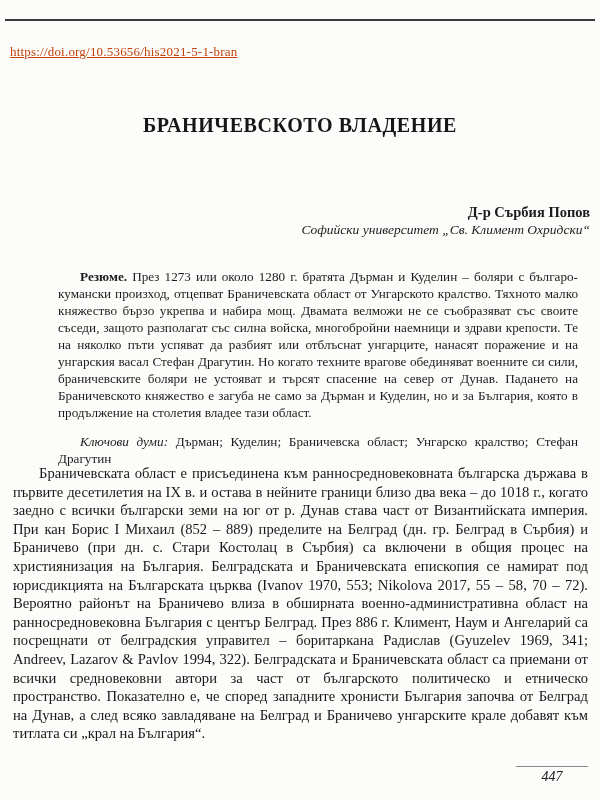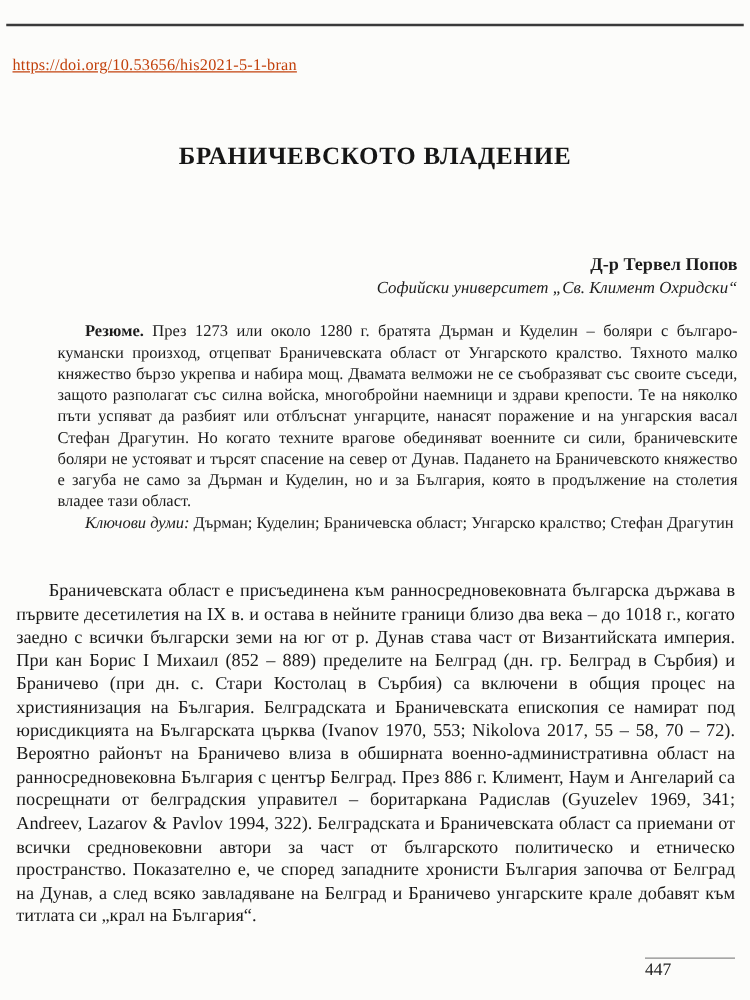--- a/index.html
+++ b/index.html
@@ -51,55 +51,55 @@
     position:absolute;top:203px;right:10px;left:100px;
     text-align:right;
   }
   .author{font-weight:bold;font-size:14.5px;line-height:18px;}
   .affiliation{font-style:italic;font-size:13.5px;line-height:17px;}
   
   .abstract{
     position:absolute;top:256px;left:46px;right:10px;
     font-size:13.2px;line-height:17px;text-align:justify;color:#1c1c1c;
   }
-  .abstract p{margin:0;text-indent:22px;}
+  .abstract p{margin:12px;text-indent:22px;}
   .abstract .abs-label{font-weight:bold;}
   .abstract .kw-label{font-style:italic;}
   
   .body-text{
     position:absolute;top:464px;left:13px;right:12px;
     font-size:14.6px;line-height:18.6px;text-align:justify;color:#181818;
   }
   .body-text p{margin:0;text-indent:26px;}
   
   .footer{
     position:absolute;top:766px;right:12px;
-    width:72px;text-align:left;
+    width:72px;text-align:center;
     border-top:1.5px solid #8a8a8a;
     padding-top:2px;
-    font-size:14px;color:#222;
+    font-size:14px;color:#222;font-style:italic;
   }
 </style>
 </head>
 <body>
 
 <div class="page">
 
   <div class="head-rule"></div>
 
   <div class="doi-row">
     <span class="doi-link">https://doi.org/10.53656/his2021-5-1-bran</span>
   </div>
 
   <div class="title">
     <span>БРАНИЧЕВСКОТО ВЛАДЕНИЕ</span><br>
   </div>
 
   <div class="author-block">
-    <div class="author">Д-р Тервел Попов</div>
+    <div class="author">Д-р Сърбия Попов</div>
     <div class="affiliation">Софийски университет „Св. Климент Охридски“</div>
   </div>
 
   <div class="abstract">
     <p><span class="abs-label">Резюме.</span><span> През 1273 или около 1280 г. братята Дърман и Куделин – боляри с българо-кумански произход, отцепват Браничевската област от Унгарското кралство. Тяхното малко княжество бързо укрепва и набира мощ. Двамата велможи не се съобразяват със своите съседи, защото разполагат със силна войска, многобройни наемници и здрави крепости. Те на няколко пъти успяват да разбият или отблъснат унгарците, нанасят поражение и на унгарския васал Стефан Драгутин. Но когато техните врагове обединяват военните си сили, браничевските боляри не устояват и търсят спасение на север от Дунав. Падането на Браничевското княжество е загуба не само за Дърман и Куделин, но и за България, която в продължение на столетия владее тази област.</span></p>
     <p><span class="kw-label">Ключови думи:</span><span> Дърман; Куделин; Браничевска област; Унгарско кралство; Стефан Драгутин</span></p>
   </div>
 
   <div class="body-text">
     <p>Браничевската област е присъединена към ранносредновековната българска държава в първите десетилетия на IX в. и остава в нейните граници близо два века – до 1018 г., когато заедно с всички български земи на юг от р. Дунав става част от Византийската империя. При кан Борис I Михаил (852 – 889) пределите на Белград (дн. гр. Белград в Сърбия) и Браничево (при дн. с. Стари Костолац в Сърбия) са включени в общия процес на християнизация на България. Белградската и Браничевската епископия се намират под юрисдикцията на Българската църква (Ivanov 1970, 553; Nikolova 2017, 55 – 58, 70 – 72). Вероятно районът на Браничево влиза в обширната военно-административна област на ранносредновековна България с център Белград. През 886 г. Климент, Наум и Ангеларий са посрещнати от белградския управител – боритаркана Радислав (Gyuzelev 1969, 341; Andreev, Lazarov &amp; Pavlov 1994, 322). Белградската и Браничевската област са приемани от всички средновековни автори за част от българското политическо и етническо пространство. Показателно е, че според западните хронисти България започва от Белград на Дунав, а след всяко завладяване на Белград и Браничево унгарските крале добавят към титлата си „крал на България“.</p>

